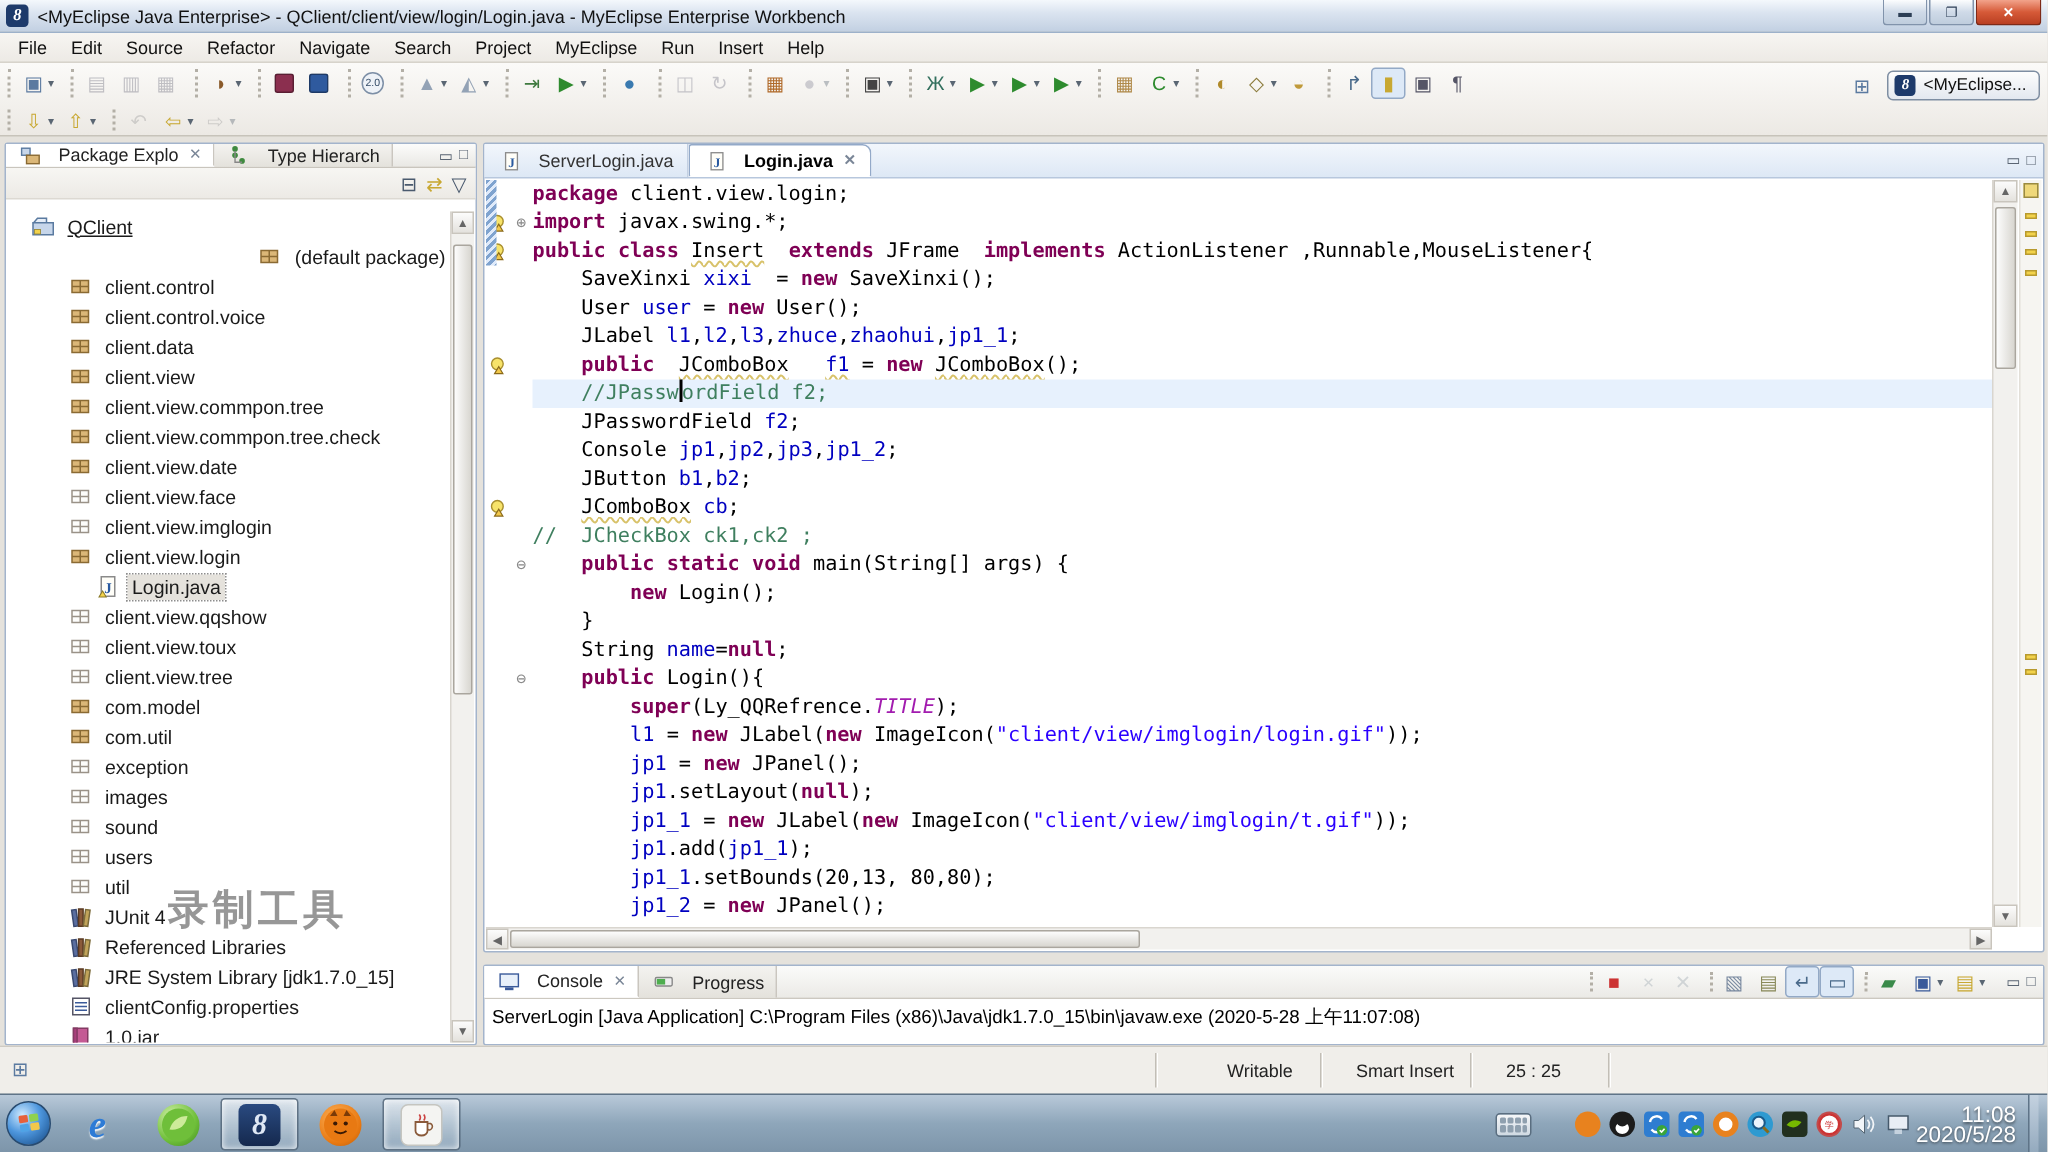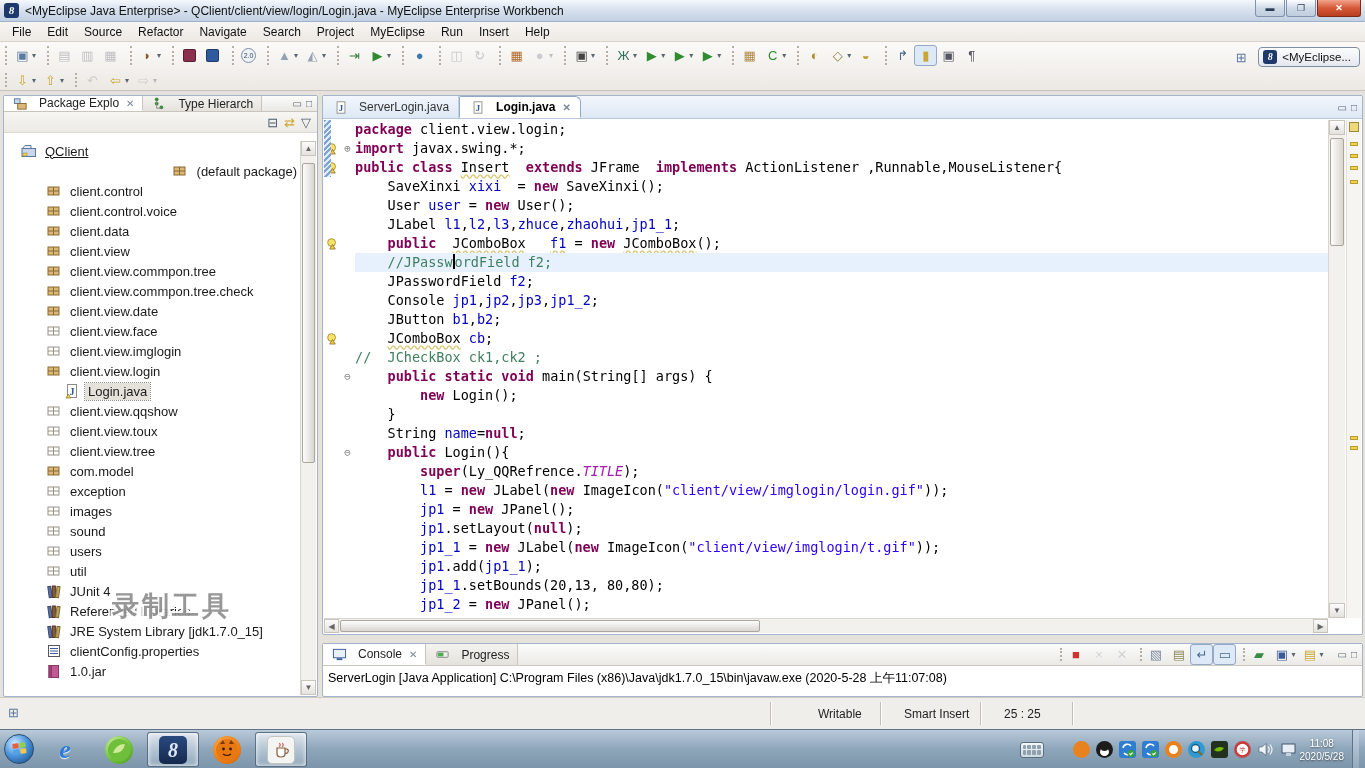--- a/index.html
+++ b/index.html
@@ -107,21 +107,21 @@
 .ai.ie{color:#2d7bd6;font:italic bold 26px/28px "Liberation Serif",serif;text-shadow:0 1px 1px #fff}
 .ai.green{background:radial-gradient(circle at 35% 30%,#d2f0a8,#6fbf3a 60%,#3f8a1e);border-radius:50%}
 .ai.me8{background:linear-gradient(#2a4a80,#15294e);color:#dfe8f5;font:italic bold 20px/28px "Liberation Serif",serif}
 .ai.cat{background:radial-gradient(circle at 40% 35%,#ffb65e,#e87912 65%,#b85a08);border-radius:50%;position:relative}
 .ai.java{background:#f4f4f2;border:1px solid #c5c5c0}
 .tray{position:absolute;right:0;top:0;height:39px;display:flex;align-items:center;padding-right:6px}
 .kbd{width:24px;height:16px;border:1px solid #5a6e80;border-radius:3px;background:linear-gradient(#f5f7f9,#cfd9e2);margin-right:26px;display:grid;grid-template-columns:repeat(4,1fr);gap:1px;padding:2px}
 .kbd i{background:#8fa0af;border-radius:1px}
 .tico{width:17px;height:17px;margin:0 3px;border-radius:3px;flex:none}
 .tico.circle{border-radius:50%}
-.clock{text-align:center;color:#fff;font-size:10px;line-height:13px;text-shadow:0 1px 2px rgba(0,0,0,.55);margin-left:0;margin-right:4px}
+.clock{text-align:right;color:#fff;font-size:15px;line-height:13px;text-shadow:0 1px 2px rgba(0,0,0,.55);margin-left:0;margin-right:4px}
 .showdesk{width:7px;height:39px;border-left:1px solid #5f7488;background:linear-gradient(#c4d2e0,#93a9bd);margin-left:4px}
 
 
 .watermark{position:absolute;left:98px;top:588px;z-index:60;pointer-events:none;color:#8f8f8f;font-weight:bold;opacity:.92;
  text-shadow:-2px -2px 0 #fff,2px -2px 0 #fff,-2px 2px 0 #fff,2px 2px 0 #fff,0 2px 0 #fff,2px 0 0 #fff,0 -2px 0 #fff,-2px 0 0 #fff}
 .wm1{font-size:27px;letter-spacing:3px;margin-left:14px}
 .wm2{font-size:33px;letter-spacing:2px;margin-top:-4px}
 svg{display:block}
 </style>
 </head>
@@ -522,20 +522,30 @@
         </div>
         <div class="titem" style="padding-left: 40px;">
           <span class="ticon">
             <svg width="16" height="16" viewBox="0 0 16 16">
               <rect x="2" y="4" width="11" height="8" fill="#dbb778" stroke="#8a6a33"></rect>
               <line x1="2" y1="8" x2="13" y2="8" stroke="#8a6a33"></line>
               <line x1="7.5" y1="4" x2="7.5" y2="12" stroke="#8a6a33"></line>
             </svg>
           </span>
           <span class="tlabel">com.model</span>
+        </div>
+        <div class="titem" style="padding-left: 40px;">
+          <span class="ticon">
+            <svg width="16" height="16" viewBox="0 0 16 16">
+              <rect x="2" y="4" width="11" height="8" fill="#dbb778" stroke="#8a6a33"></rect>
+              <line x1="2" y1="8" x2="13" y2="8" stroke="#8a6a33"></line>
+              <line x1="7.5" y1="4" x2="7.5" y2="12" stroke="#8a6a33"></line>
+            </svg>
+          </span>
+          <span class="tlabel">com.util</span>
         </div>
         <div class="titem" style="padding-left: 40px;">
           <span class="ticon">
             <svg width="16" height="16" viewBox="0 0 16 16">
               <rect x="2" y="4" width="11" height="8" fill="#fdfdfb" stroke="#9a9288"></rect>
               <line x1="2" y1="8" x2="13" y2="8" stroke="#9a9288"></line>
               <line x1="7.5" y1="4" x2="7.5" y2="12" stroke="#9a9288"></line>
             </svg>
           </span>
           <span class="tlabel">exception</span>

